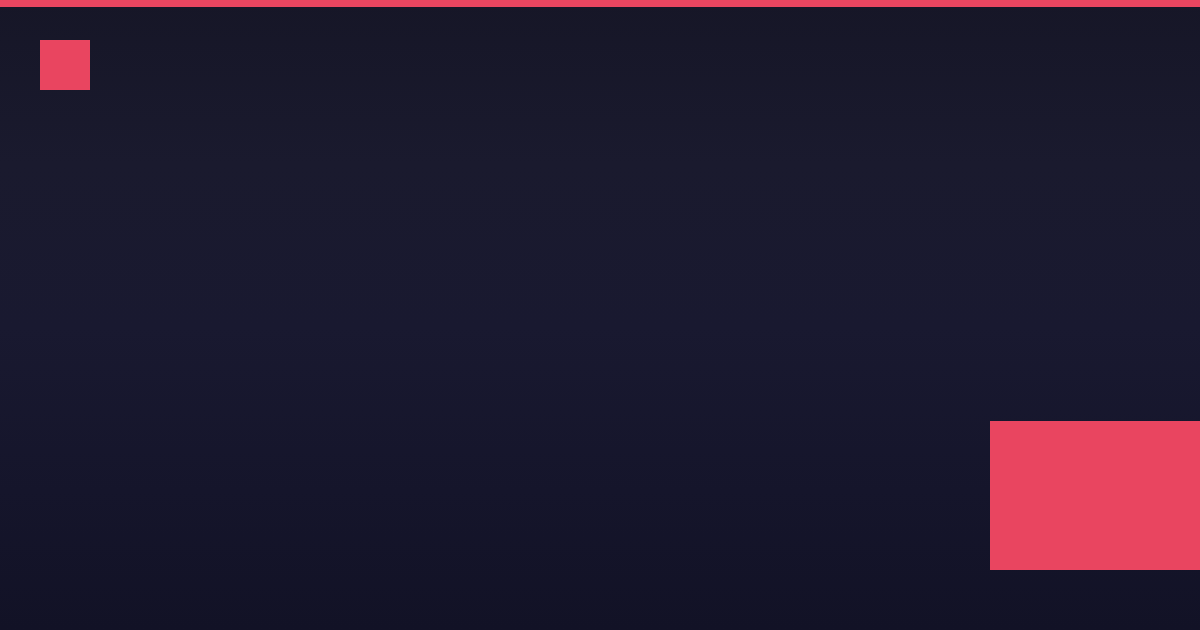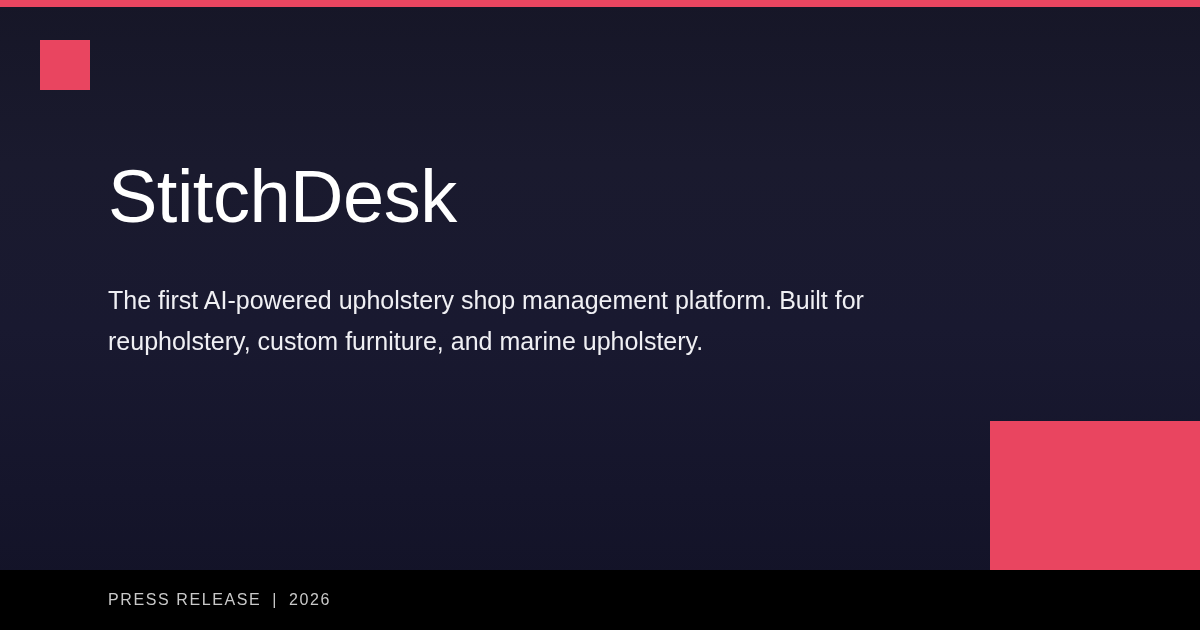--- a/index.html
+++ b/index.html
@@ -114,28 +114,17 @@
 </style>
 </head>
 <body>
 
 <div class="canvas">
 
   <div class="top-accent-bar"></div>
 
   <div class="logo-mark"></div>
 
-  <div class="content">
-    <h1 class="page-title">StitchDesk</h1>
-    <p class="page-subtitle">The first AI-powered upholstery shop management platform. Built for reupholstery, custom furniture, and marine upholstery.</p>
-  </div>
 
   <div class="accent-block"></div>
 
-  <div class="footer-bar">
-    <div class="footer-meta">
-      <span>PRESS RELEASE</span>
-      <span class="footer-sep">|</span>
-      <span>2026</span>
-    </div>
-  </div>
 
 </div>
 
 </body></html>

